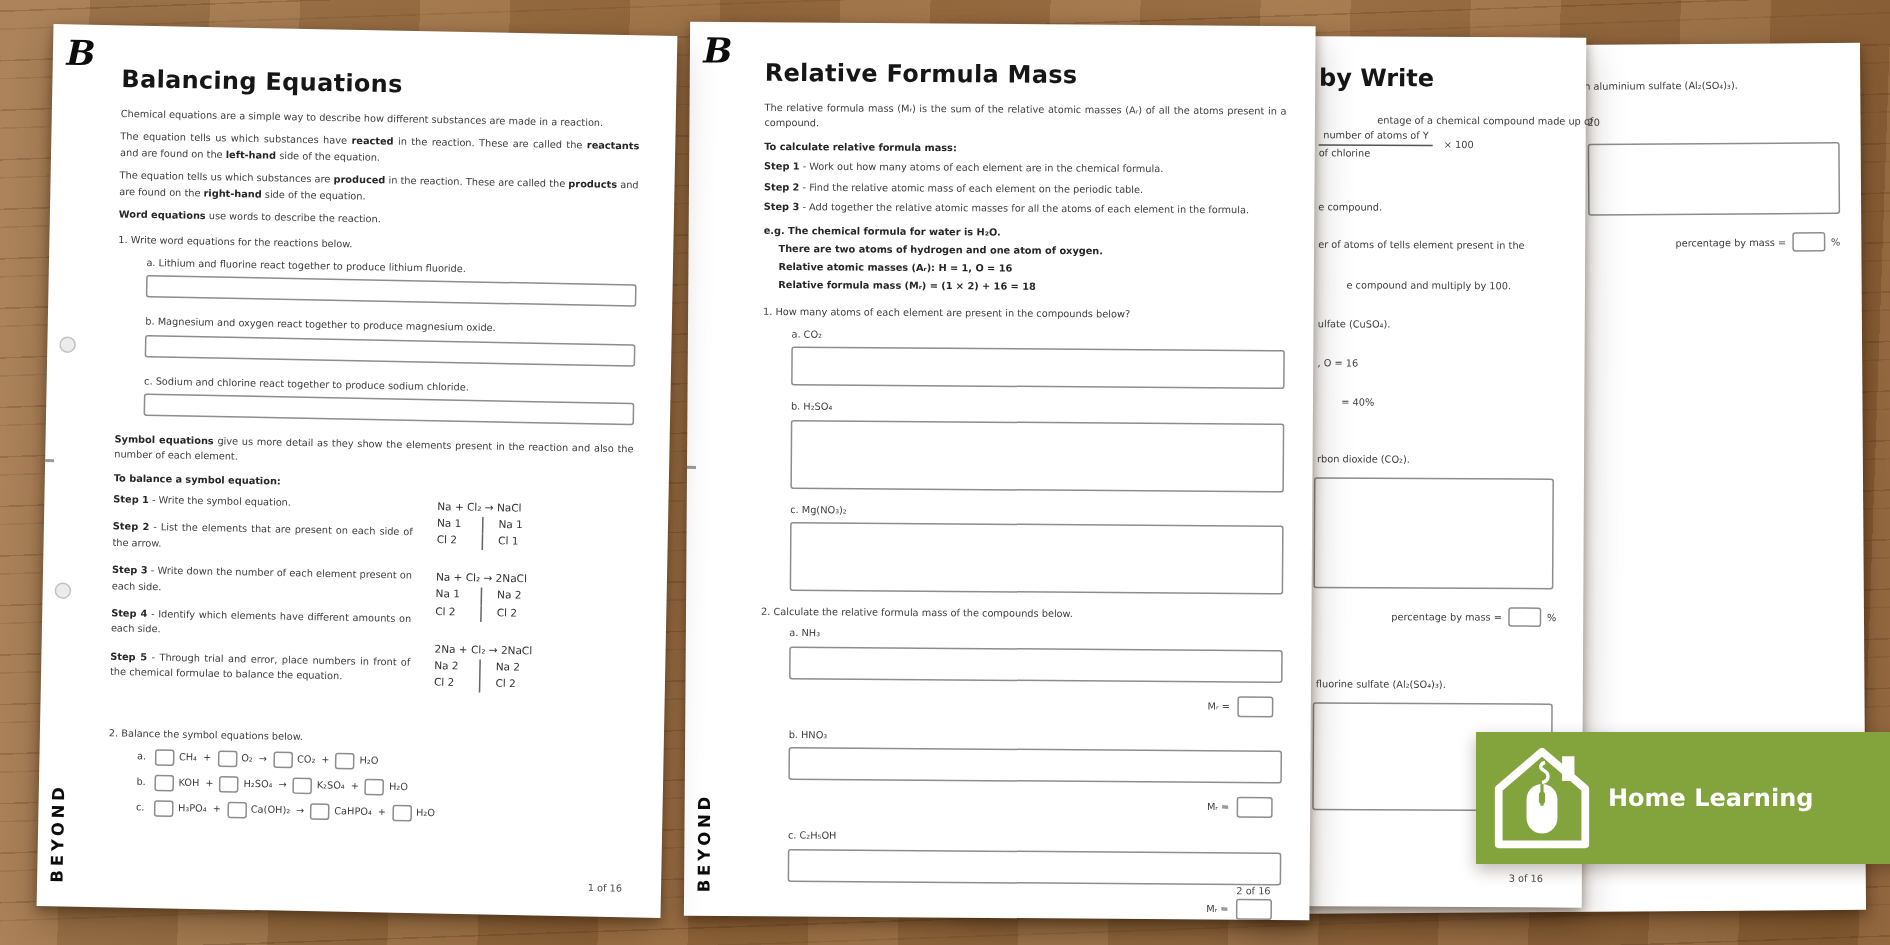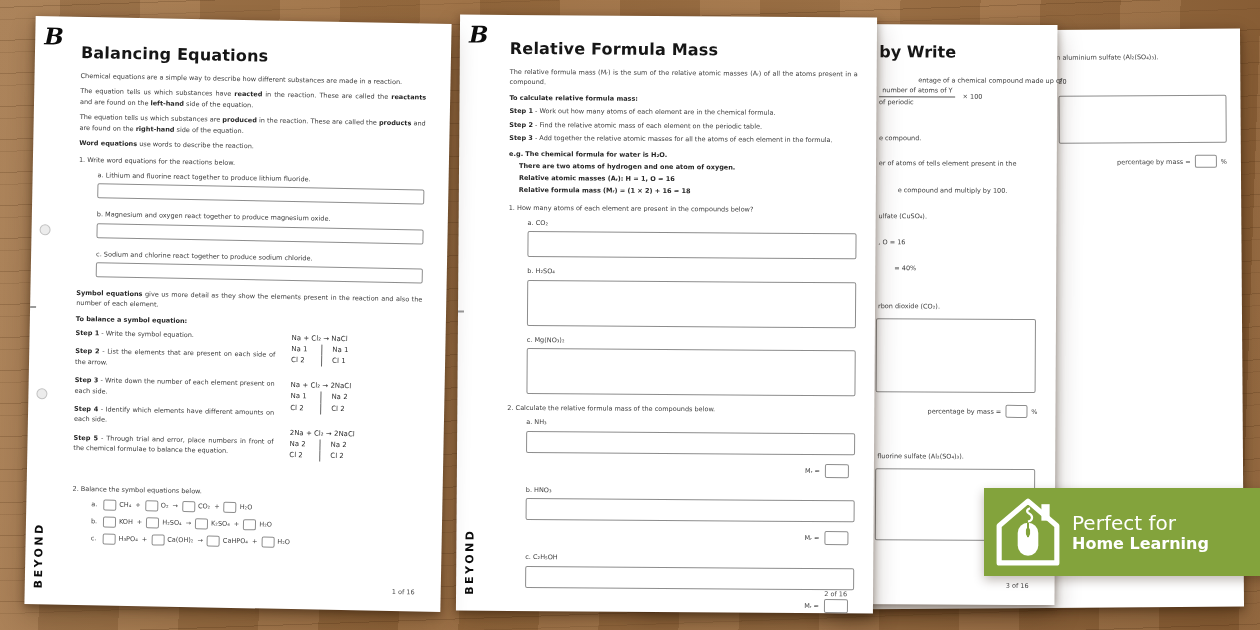--- a/index.html
+++ b/index.html
@@ -114,21 +114,21 @@
       <span>%</span>
     </div>
   </div>
 
   <div class="page page3">
     <div class="p3title" style="left:238px; top:18px;">by Write</div>
     <div class="absfrag" style="left:238px; top:52px;margin-left:39px;">entage of a chemical compound made up of</div>
     <div class="fracline" style="left:238px; top:62px;">
       <span class="frac">
         <span class="num" style="display:block;">number of atoms of Y</span>
-        <span class="den" style="display:block;">of periodic</span>
+        <span class="den" style="display:block;">of chlorine</span>
       </span>
       <span>× 100</span>
     </div>
     <div class="absfrag" style="left:238px; top:110px;">e compound.</div>
     <div class="absfrag" style="left:238px; top:135px;">er of atoms of tells element present in the</div>
     <div class="absfrag" style="left:225px; top:162px;margin-left:32px;">e compound and multiply by 100.</div>
     <div class="absfrag" style="left:238px; top:188px;">ulfate (CuSO₄).</div>
     <div class="absfrag" style="left:238px; top:214px;">, O = 16</div>
     <div class="absfrag" style="left:238px; top:240px;margin-left:16px;">= 40%</div>
     <div class="absfrag" style="left:238px; top:278px;">rbon dioxide (CO₂).</div>
@@ -325,18 +325,17 @@
       <svg width="64" height="68" viewBox="0 0 62 66">
         <rect x="44" y="6" width="8" height="16" fill="#ffffff"></rect>
         <path d="M31 3 L59 27 L59 63 L3 63 L3 27 Z" fill="none" stroke="#ffffff" stroke-width="5" stroke-linejoin="round"></path>
         <path d="M31 23 c5 -1 5 -6 1 -8 c-3 -1.5 -2 -4.5 1 -5" fill="none" stroke="#ffffff" stroke-width="2.2"></path>
         <rect x="21" y="24" width="20" height="32" rx="10" fill="#ffffff"></rect>
         <line x1="31" y1="24" x2="31" y2="38" stroke="#83a33c" stroke-width="2"></line>
         <rect x="29" y="29" width="4" height="8" rx="2" fill="#83a33c"></rect>
       </svg>
     </div>
     <div class="badge-text">
-      <div class="badge-l1">Perfect for</div>
       <div class="badge-l2">Home Learning</div>
     </div>
   </div>
 
 </div>
 
 </body></html>

